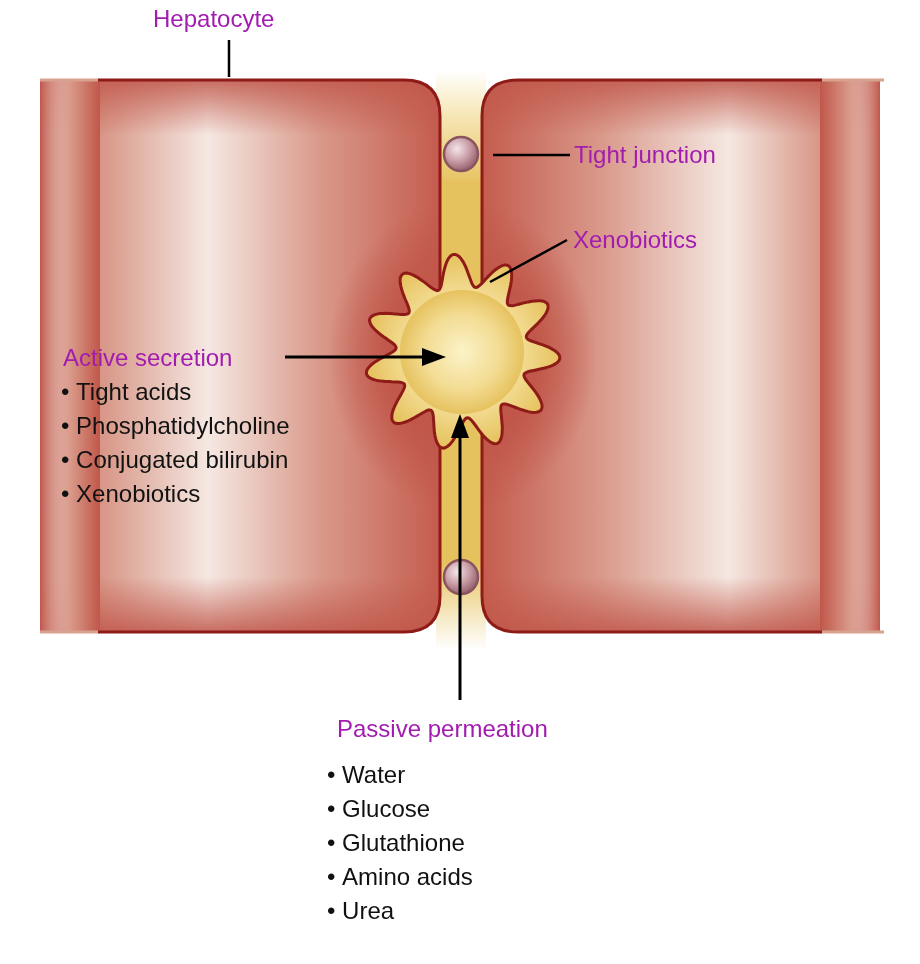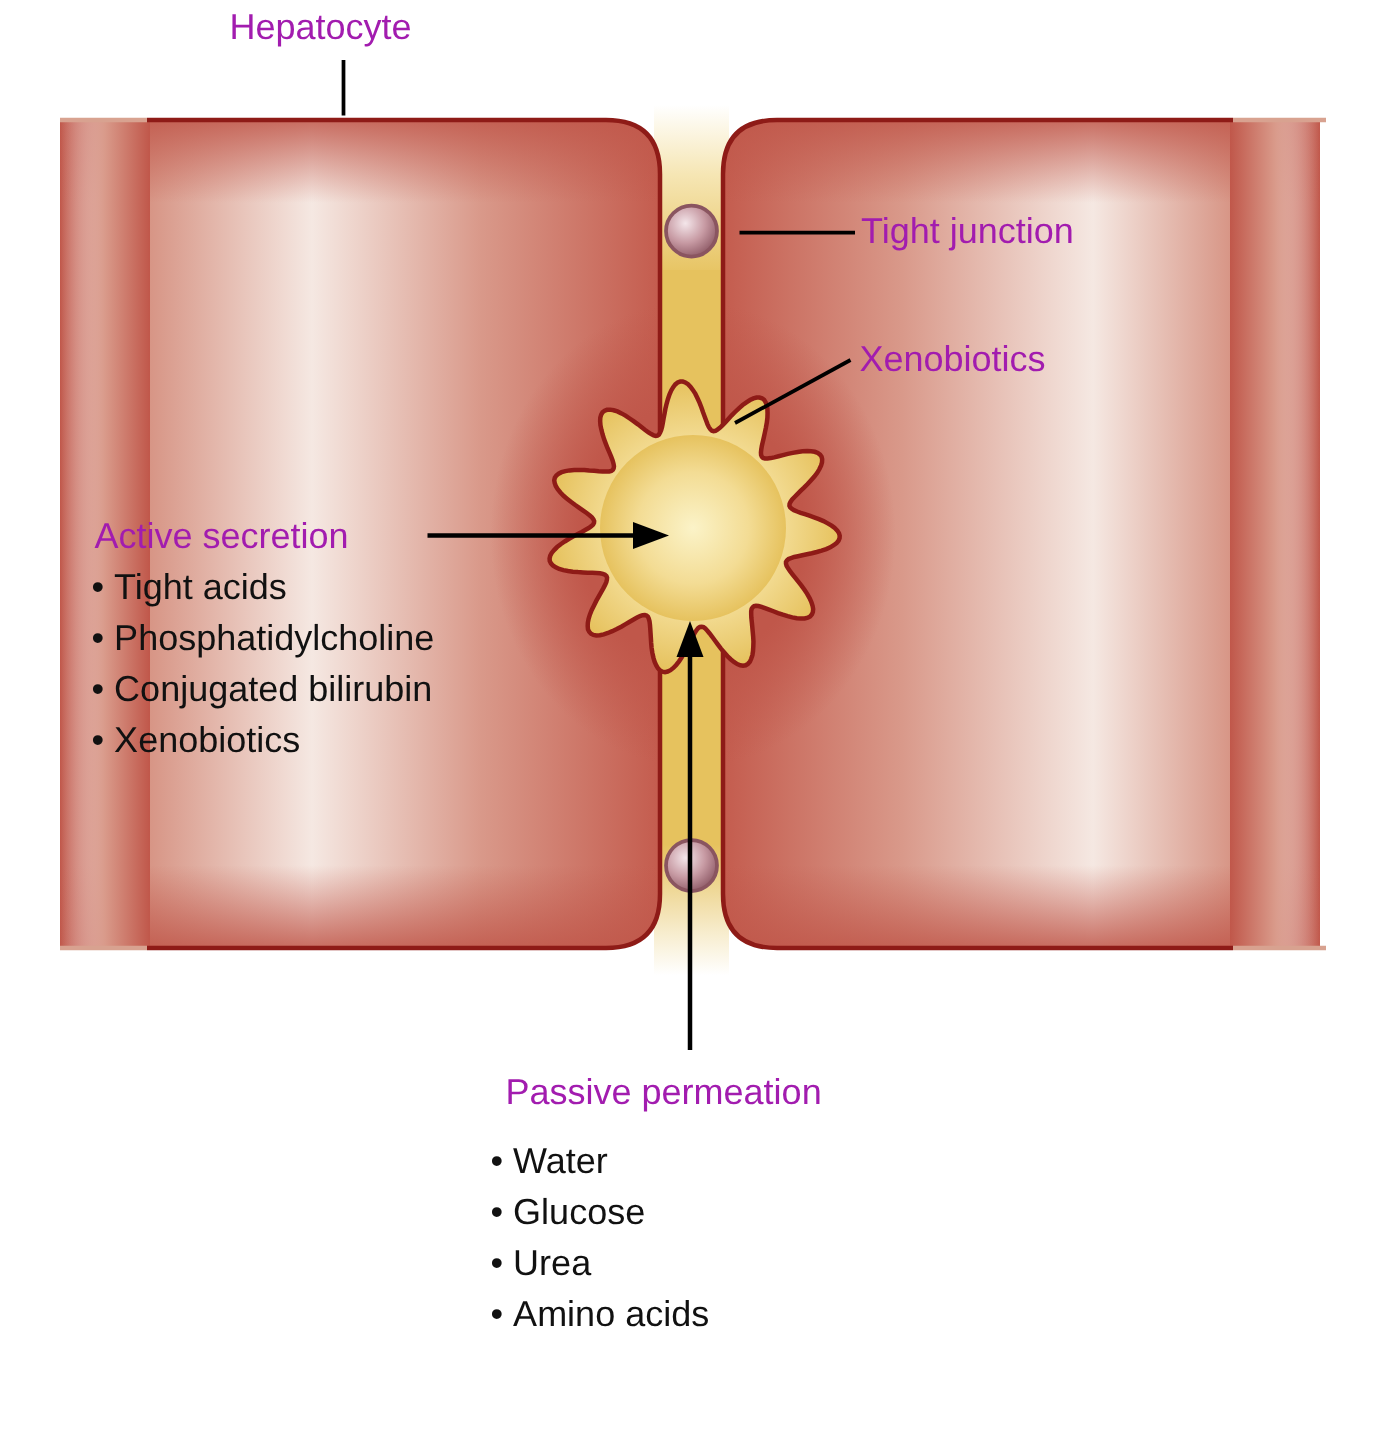--- a/index.html
+++ b/index.html
@@ -131,15 +131,16 @@
   <div>Tight acids</div>
   <div>Phosphatidylcholine</div>
   <div>Conjugated bilirubin</div>
   <div>Xenobiotics</div>
 </div>
 
 <div class="lbl" style="left:337px; top:712px;">Passive permeation</div>
 <div class="list" style="left:327px; top:746px;margin-top:12px;">
   <div>Water</div>
   <div>Glucose</div>
+  <div>Glutathione</div>
+  <div>Amino acids</div>
   <div>Urea</div>
-  <div>Amino acids</div>
 </div>
 
 </body></html>

